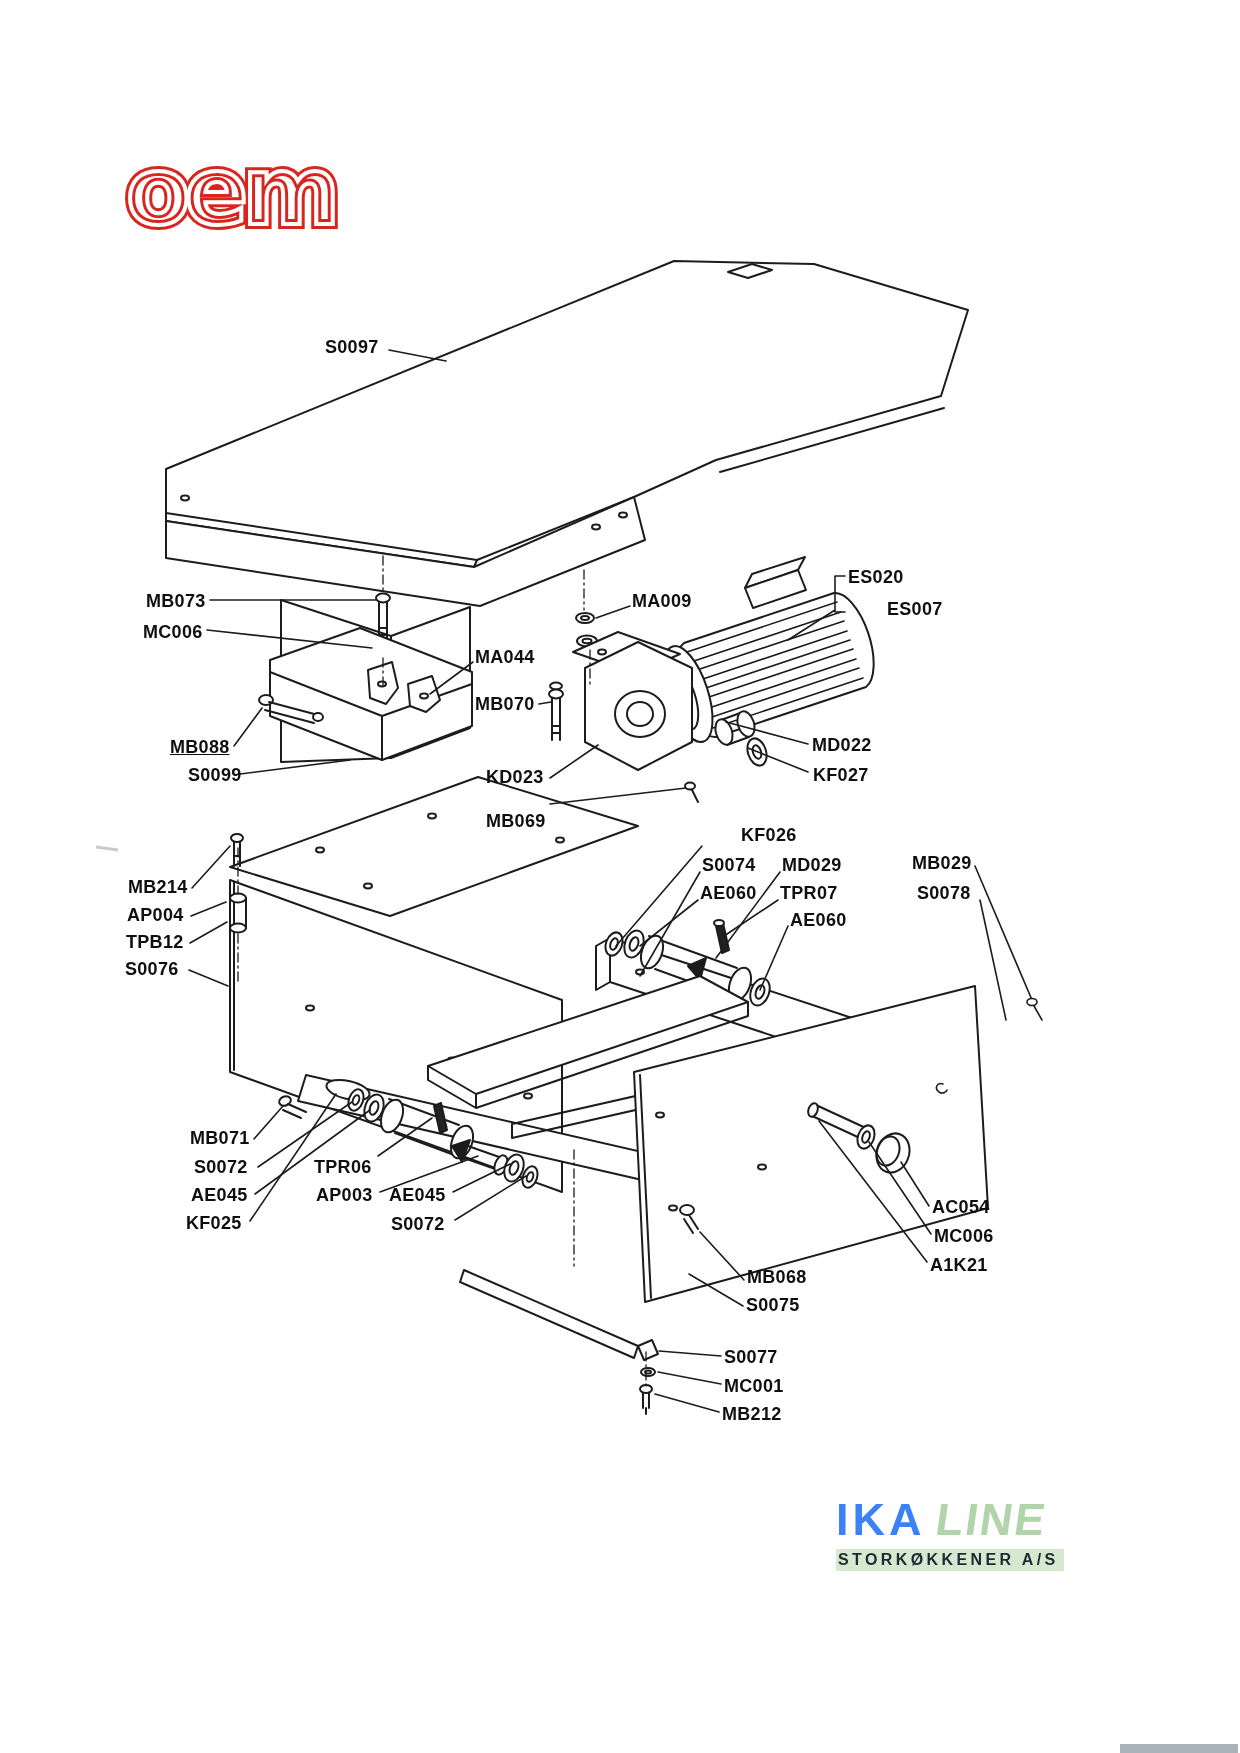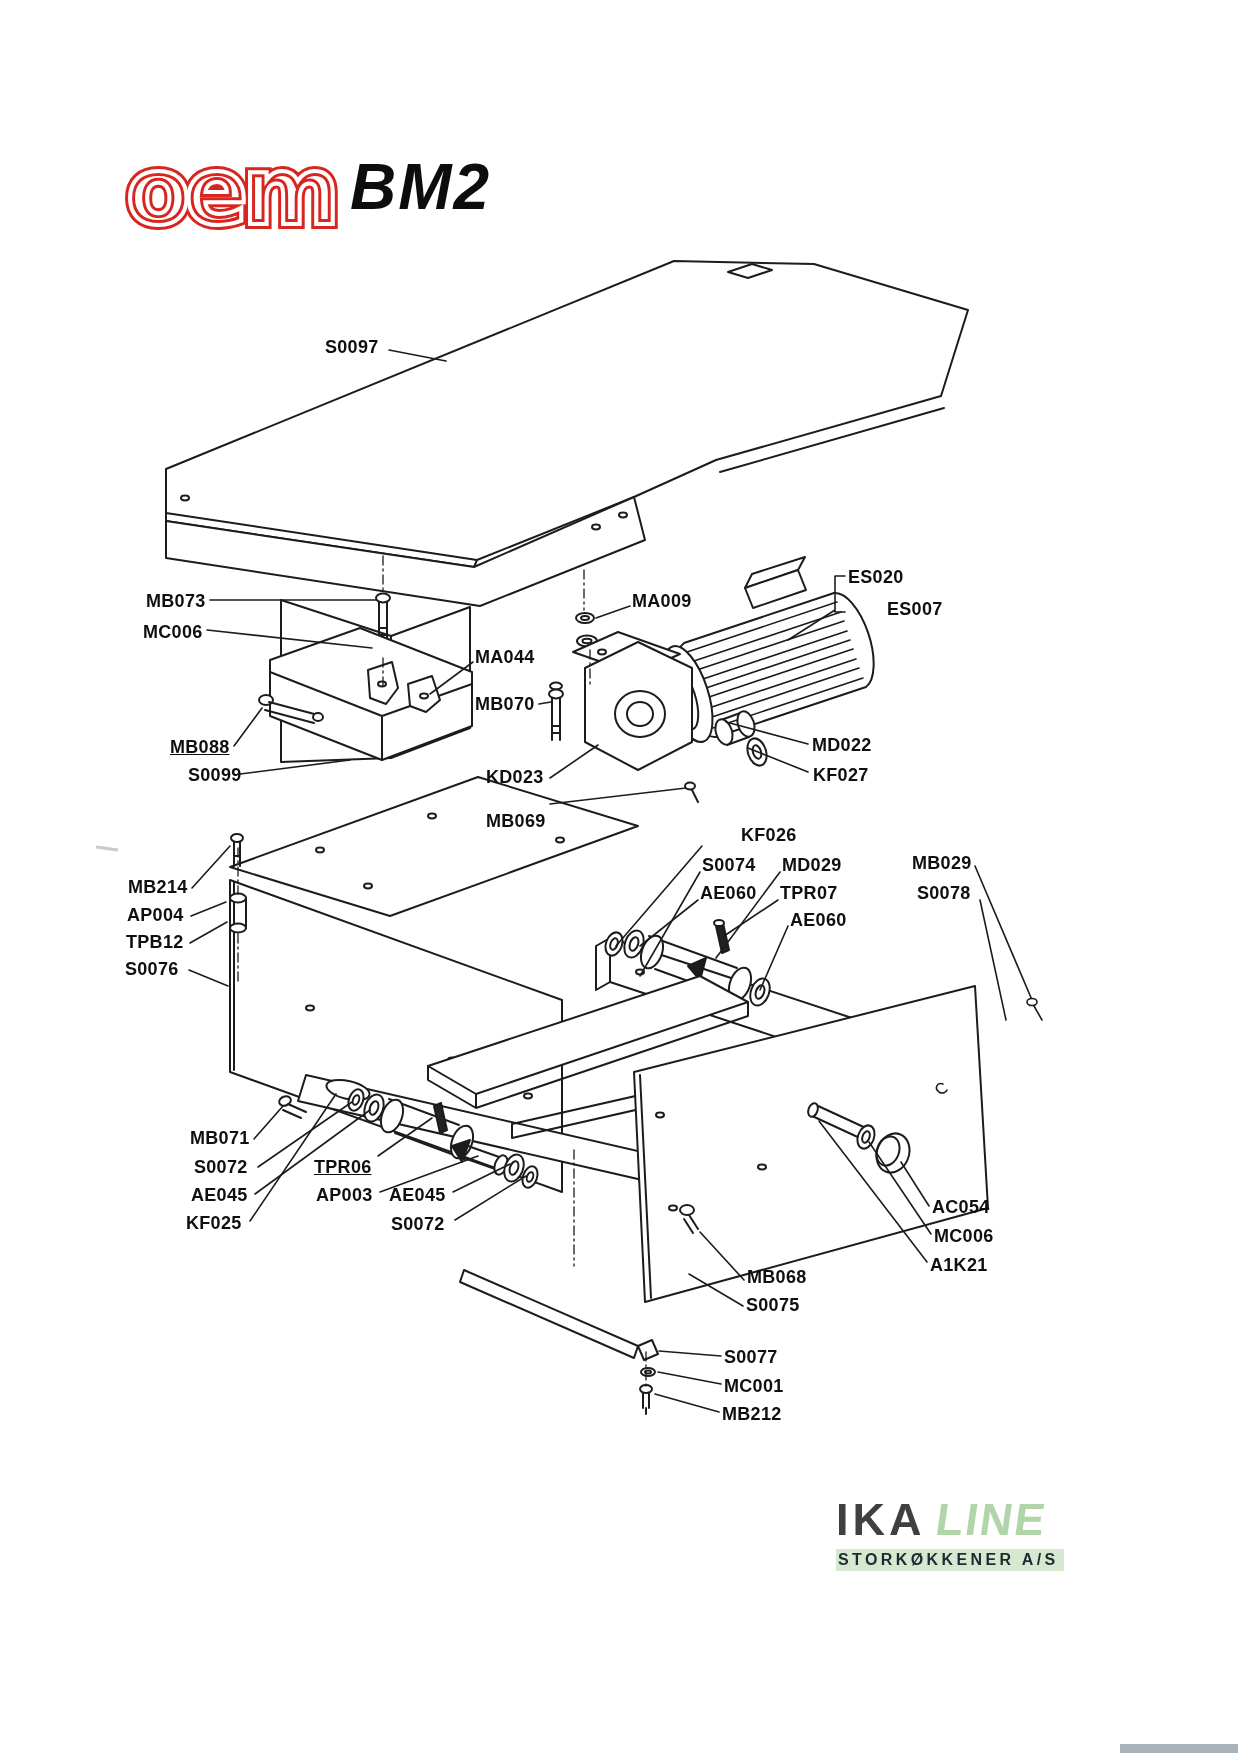--- a/index.html
+++ b/index.html
@@ -8,42 +8,41 @@
   .brand-logo{position:absolute;left:124px;top:136px;width:215px;height:104px;}
   .model-title{position:absolute;left:350px;top:150px;font-family:"Liberation Sans",sans-serif;
         font-size:64px;font-weight:bold;font-style:italic;letter-spacing:2px;color:#0d0d0d;}
   .diagram-svg{position:absolute;left:0;top:0;width:1240px;height:1753px;}
   .labels-layer{position:absolute;left:0;top:0;width:1020px;height:1753px;pointer-events:none;}
   .part-label{position:absolute;font-family:"Liberation Sans",sans-serif;font-weight:700;
         font-size:18px;line-height:1;letter-spacing:.3px;color:#0f0f0f;white-space:nowrap;}
   .ika-logo{position:absolute;left:836px;top:1494px;}
   .ika-row{display:flex;align-items:baseline;gap:10px;}
   .ika-black{font-family:"Liberation Sans",sans-serif;font-weight:900;font-size:45px;
-        letter-spacing:4px;color:#404040;}
+        letter-spacing:4px;color:#3b82f6;}
   .ika-green{font-family:"Liberation Sans",sans-serif;font-weight:900;font-size:45px;
         letter-spacing:2px;transform:skewX(-8deg);}
   .ika-sub{margin-top:3px;display:inline-block;font-family:"Liberation Sans",sans-serif;
         font-weight:700;font-size:16px;letter-spacing:3.4px;color:#1c2b33;
         padding:2px 5px 2px 2px;}
   .scan-sliver{position:absolute;left:1120px;top:1744px;width:118px;height:9px;
         background:#93a0a8;opacity:.8;}
   .scan-smudge{position:absolute;left:96px;top:847px;width:22px;height:3px;
         background:#c9c9c9;transform:rotate(8deg);}
 </style>
 </head>
 <body>
 
 <div class="page">
 
   <svg class="brand-logo" viewBox="0 0 215 104">
     <text x="2" y="88" font-family="DejaVu Sans, sans-serif" font-weight="bold" font-size="94" letter-spacing="-6" fill="#ffffff" stroke="#d8251f" stroke-width="10">oem</text>
     <text x="2" y="88" font-family="DejaVu Sans, sans-serif" font-weight="bold" font-size="94" letter-spacing="-6" fill="none" stroke="#ffffff" stroke-width="4">oem</text>
   </svg>
 
-  <div class="model-title">BM2</div>
 
   <svg class="diagram-svg" viewBox="0 0 1240 1753" fill="none" stroke="#1c1c1c" stroke-width="2" stroke-linejoin="round" stroke-linecap="round">
 
     <g>
       <path d="M166,469 L674,261 L814,264 L968,310 L941,396 L716,460 L634,497 L477,560 L166,513 Z" fill="#fff"></path>
       <path d="M728,272 L752,264 L772,270 L748,278 Z" fill="#fff"></path>
       <path d="M166,513 L166,521 L474,567 L477,560"></path>
       <path d="M720,472 L944,408"></path>
       <path d="M166,521 L474,567 L634,497 L645,540 L480,606 L166,558 Z" fill="#fff"></path>
       <ellipse cx="185" cy="498" rx="4" ry="2.4"></ellipse>
@@ -302,21 +301,21 @@
       <div class="part-label" style="left: 912px; top: 854px;">MB029</div>
       <div class="part-label" style="left: 917px; top: 884px;">S0078</div>
       <div class="part-label" style="left: 128px; top: 878px;">MB214</div>
       <div class="part-label" style="left: 127px; top: 906px;">AP004</div>
       <div class="part-label" style="left: 126px; top: 933px;">TPB12</div>
       <div class="part-label" style="left: 125px; top: 960px;">S0076</div>
       <div class="part-label" style="left: 190px; top: 1129px;">MB071</div>
       <div class="part-label" style="left: 194px; top: 1158px;">S0072</div>
       <div class="part-label" style="left: 191px; top: 1186px;">AE045</div>
       <div class="part-label" style="left: 186px; top: 1214px;">KF025</div>
-      <div class="part-label" style="left: 314px; top: 1158px; text-decoration: underline;">TPR06</div>
+      <div class="part-label" style="left: 314px; top: 1158px;">TPR06</div>
       <div class="part-label" style="left: 316px; top: 1186px;">AP003</div>
       <div class="part-label" style="left: 389px; top: 1186px;">AE045</div>
       <div class="part-label" style="left: 391px; top: 1215px;">S0072</div>
       <div class="part-label" style="left: 932px; top: 1198px;">AC054</div>
       <div class="part-label" style="left: 934px; top: 1227px;">MC006</div>
       <div class="part-label" style="left: 930px; top: 1256px;">A1K21</div>
       <div class="part-label" style="left: 747px; top: 1268px;">MB068</div>
       <div class="part-label" style="left: 746px; top: 1296px;">S0075</div>
       <div class="part-label" style="left: 724px; top: 1348px;">S0077</div>
       <div class="part-label" style="left: 724px; top: 1377px;">MC001</div>

